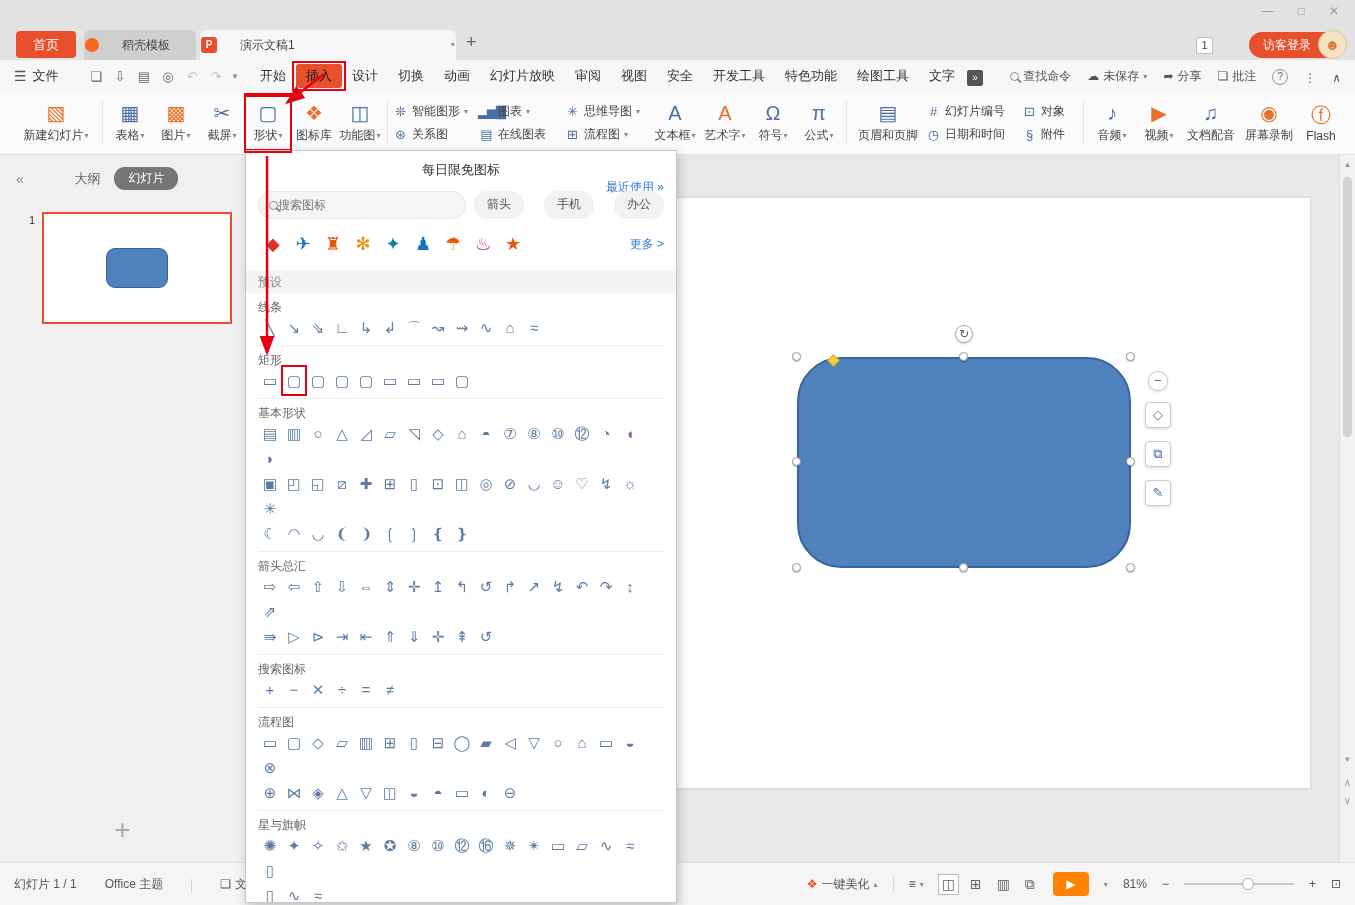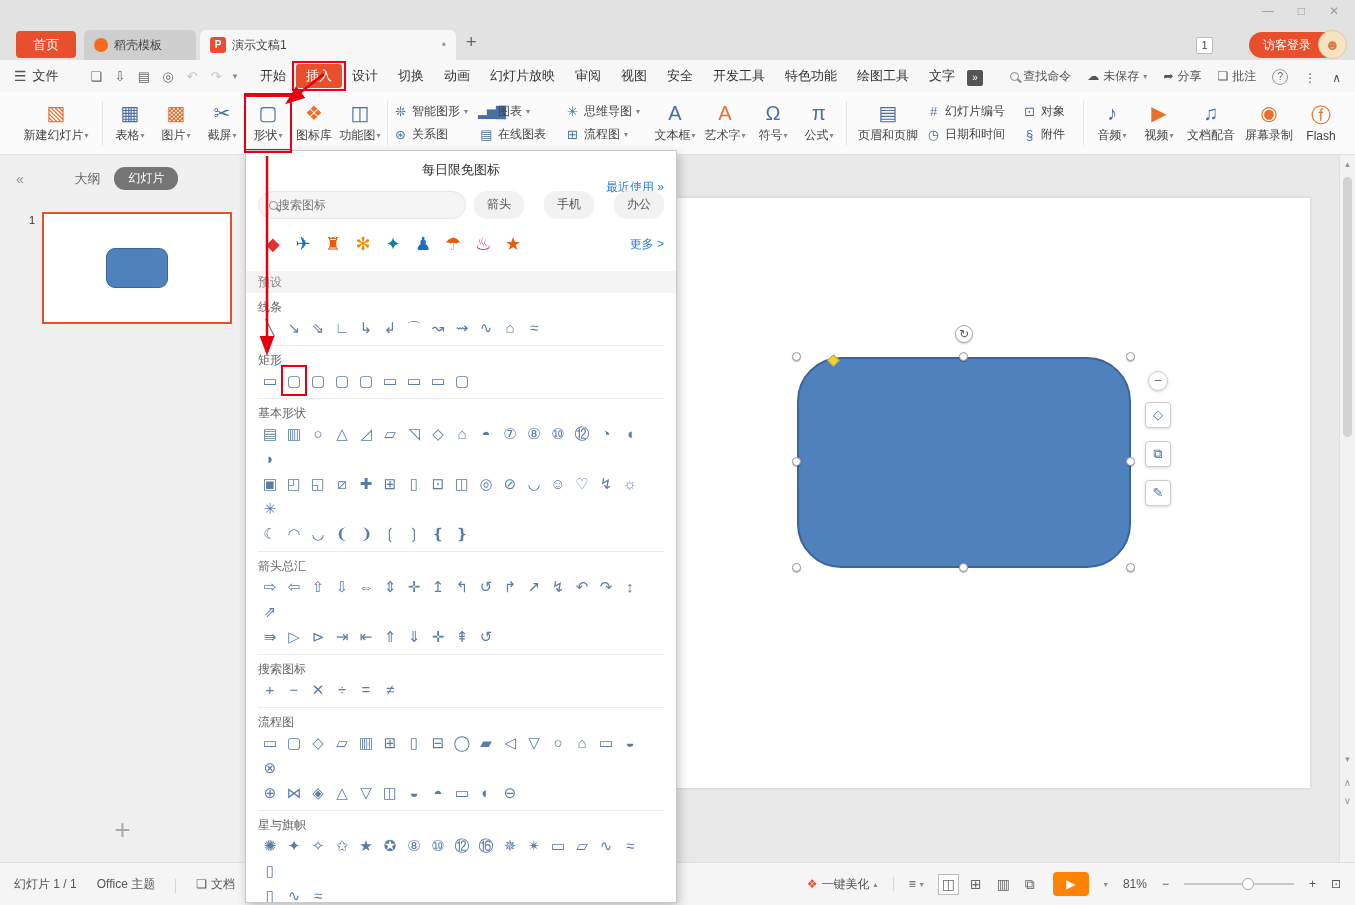--- a/index.html
+++ b/index.html
@@ -6,21 +6,21 @@
   html,body { background:#999; }
   #app { position:relative; width:1355px; height:905px; background:#fff; overflow:hidden;
          font-family:"Liberation Sans","DejaVu Sans",sans-serif; font-size:13px; color:#333; }
 
   
   .titlebar { position:absolute; top:0; left:0; right:0; height:60px; background:#e2e2e2; }
   .winctl { position:absolute; top:4px; right:16px; display:flex; gap:24px; color:#9a9a9a; font-size:12px; }
   .home-btn { position:absolute; left:16px; top:31px; width:60px; height:27px; background:#e8502d; color:#fff;
               border-radius:4px; text-align:center; line-height:27px; font-size:13px; }
   .tab { position:absolute; top:30px; height:30px; border-radius:6px 6px 0 0; display:flex; align-items:center;
-         gap:6px; padding:0 10px; font-size:12px; color:#444; }
+         gap:23px; padding:0 1px; font-size:12px; color:#444; }
   .tab.docer { left:84px; width:112px; background:#cfcfcf; }
   .tab.doc { left:200px; width:256px; background:#f7f7f7; }
   .docer-ic { width:14px; height:14px; border-radius:50%; background:#f56a1d; color:#fff; font-size:9px;
               line-height:14px; text-align:center; flex:0 0 14px; }
   .p-ic { width:16px; height:16px; border-radius:3px; background:#e8502d; color:#fff; font-size:10px;
           font-weight:bold; line-height:16px; text-align:center; flex:0 0 16px; }
   .tab .dot { margin-left:auto; color:#999; }
   .newtab { position:absolute; left:466px; top:32px; font-size:18px; color:#666; }
   .tb-badge { position:absolute; right:142px; top:37px; width:17px; height:17px; background:#fff;
               border:1px solid #bbb; border-radius:2px; font-size:11px; text-align:center; line-height:15px; color:#444; }
@@ -34,21 +34,21 @@
   .menubar { position:absolute; top:60px; left:0; right:0; height:32px; background:#f7f7f7;
              display:flex; align-items:center; padding-left:14px; font-size:13px; }
   .file-group { display:flex; align-items:center; gap:6px; width:70px; color:#333; }
   .file-group .hamb { color:#555; font-size:14px; }
   .q-icons { display:flex; align-items:center; }
   .q-icons .qi { width:24px; text-align:center; color:#666; font-size:13px; }
   .q-icons .disabled { color:#c6c6c6; }
   .q-icons .tiny { font-size:9px; width:14px; color:#888; }
   .menus { display:flex; margin-left:8px; }
   .menu-item { padding:0 10px; height:24px; line-height:24px; border-radius:3px; color:#333; white-space:nowrap; }
-  .menu-item.active { background:#e8502d; color:#ffffff; }
+  .menu-item.active { background:#e8502d; color:#0f172a; }
   .menu-item.annotated { position:relative; }
   .menu-item.annotated::after { content:""; position:absolute; inset:-3px -4px; border:2px solid #e60012; }
   .badge-dark { width:16px; height:16px; background:#555; color:#fff; border-radius:2px; font-size:10px;
                 line-height:16px; text-align:center; margin:4px 0 0 2px; }
   .mb-right { margin-left:auto; display:flex; align-items:flex-end; gap:16px; padding-right:14px; color:#555; font-size:12px; }
   .mbr { display:flex; align-items:center; gap:4px; white-space:nowrap; }
   .mag { display:inline-block; width:9px; height:9px; border:1.5px solid #888; border-radius:50%; position:relative; }
   .mag::after { content:""; position:absolute; width:5px; height:1.5px; background:#888; right:-4px; bottom:-2px; transform:rotate(40deg); }
   .help-circ { width:16px; height:16px; border:1px solid #999; border-radius:50%; text-align:center;
                line-height:14px; font-size:10px; color:#666; }
@@ -103,21 +103,21 @@
   .vscroll { position:absolute; right:0; top:0; bottom:0; width:16px; background:#f2f2f2;
              border-left:1px solid #e0e0e0; color:#999; font-size:8px; }
   .vscroll span { position:absolute; left:0; width:100%; text-align:center; }
   .vs-up{top:5px}.vs-down{top:600px}.vs-prev{top:622px;font-size:10px}.vs-next{top:640px;font-size:10px}
   .vs-thumb { position:absolute; left:3px; top:22px; width:9px; height:260px; background:#d3d3d3; border-radius:5px; }
 
   
   .statusbar { position:absolute; bottom:0; left:0; right:0; height:43px; background:#f5f5f5;
                border-top:1px solid #e0e0e0; display:flex; align-items:center; padding:0 14px;
                font-size:12px; color:#555; }
-  .sb-left { display:flex; align-items:flex-end; gap:20px; }
+  .sb-left { display:flex; align-items:flex-end; gap:28px; }
   .sb-div { width:1px; height:14px; background:#d5d5d5; }
   .sb-right { margin-left:auto; display:flex; align-items:center; gap:15px; }
   .sb-grp { display:flex; align-items:center; gap:4px; white-space:nowrap; }
   .sb-views { display:flex; gap:9px; font-size:14px; color:#666; }
   .sb-views .v { padding:1px 3px; }
   .sb-views .v.active { outline:1px solid #bbb; background:#fff; }
   .orange { color:#e8502d; }
   .play-btn { width:36px; height:24px; background:#ff8200; border-radius:4px; color:#fff; text-align:center;
               line-height:24px; font-size:12px; }
   .sl-track { width:110px; height:2px; background:#c9c9c9; position:relative; }

